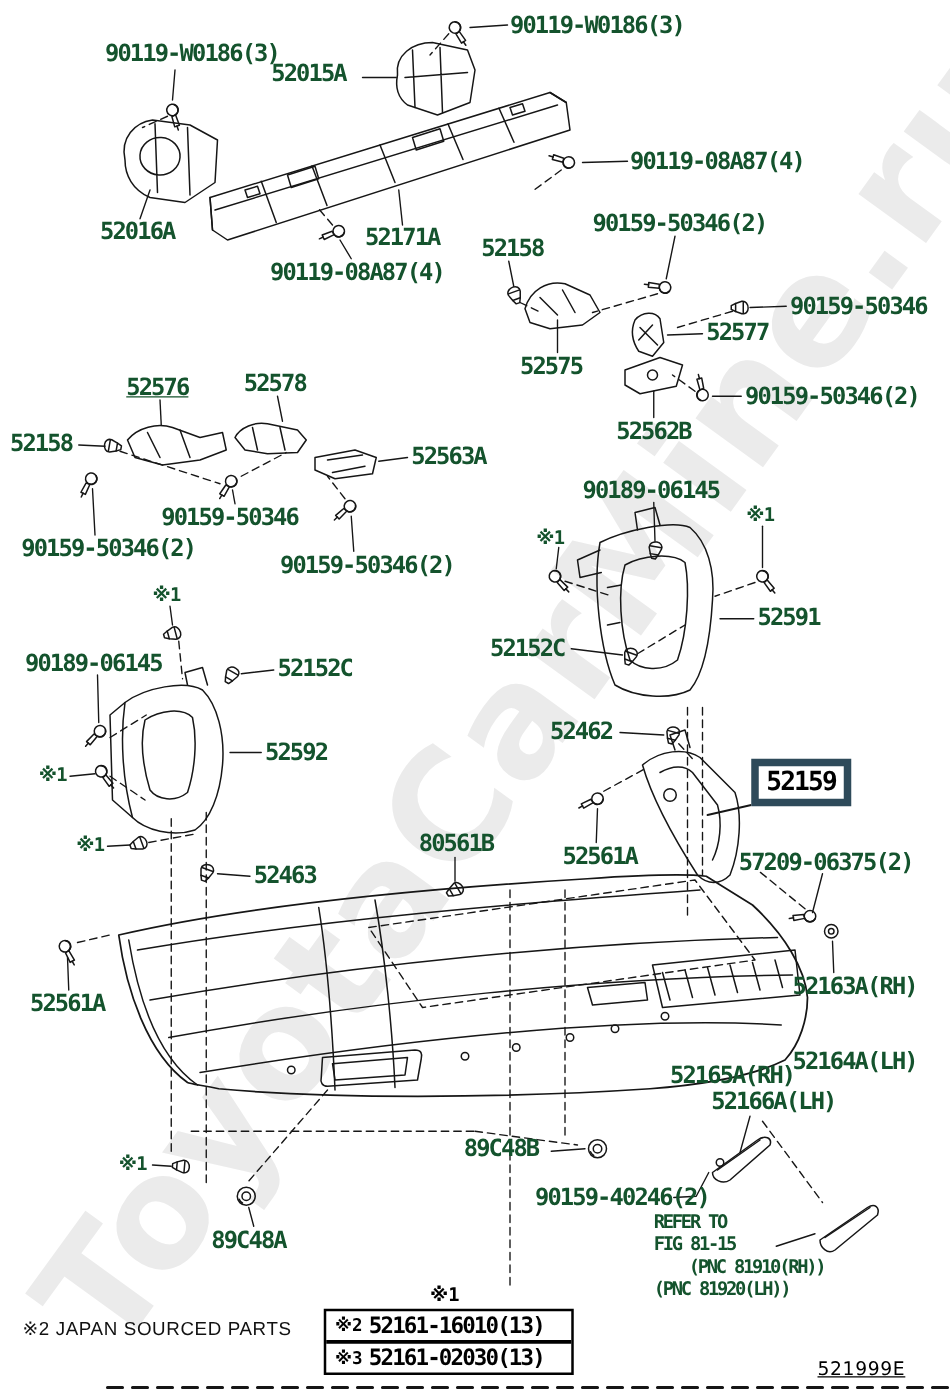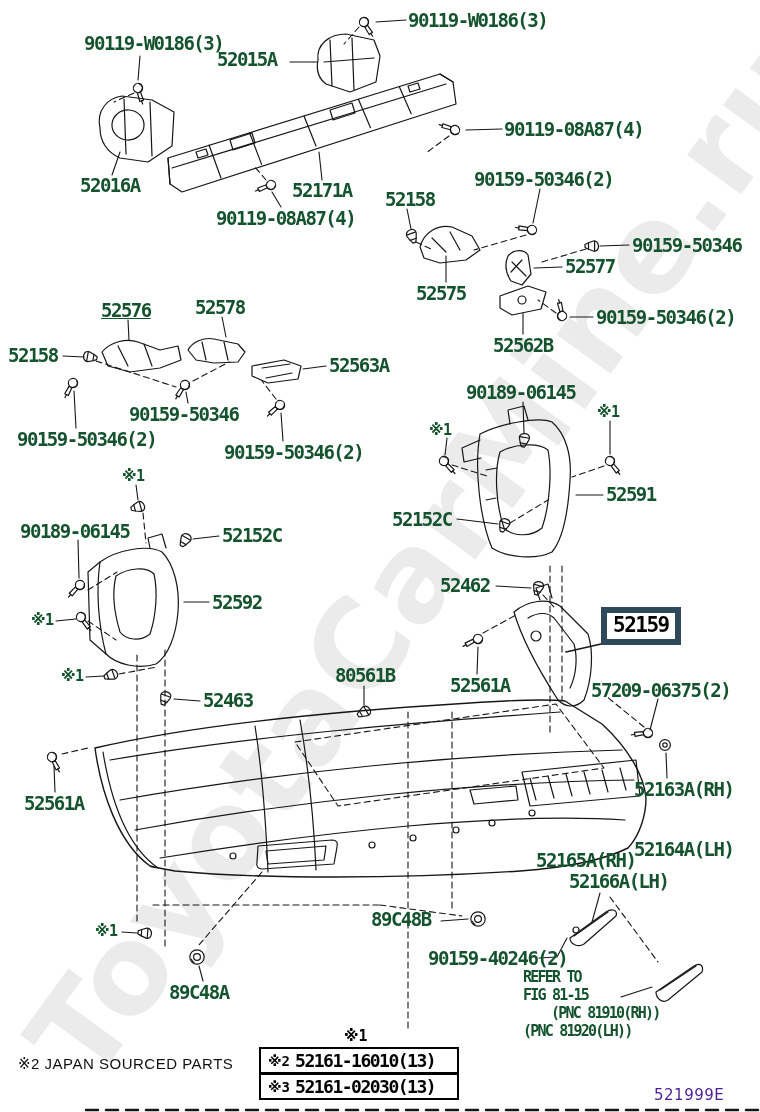--- a/index.html
+++ b/index.html
@@ -23,21 +23,21 @@
   #legend-table{position:absolute;left:259px;top:1047px;z-index:2;width:196px;
                 border:2px solid #000;background:#fff;}
   .lt-row{display:flex;align-items:center;height:23px;padding-left:7px;gap:5px;}
   .lt-row + .lt-row{border-top:3px solid #000;}
   .lt-sym{font:bold 14px/1 "DejaVu Sans Mono","DejaVu Sans",monospace;}
   .lt-num{font:bold 18px/1 "DejaVu Sans Mono","DejaVu Sans",monospace;letter-spacing:-1.5px;}
   #legend-notes{position:absolute;left:18px;top:1054px;z-index:2;
                 font:15px/19px "Liberation Sans","DejaVu Sans",sans-serif;color:#111;letter-spacing:0.5px;}
   .note-line{white-space:pre;}
   #diagram-code{position:absolute;left:654px;top:1088px;z-index:2;
-                font:15px/1 "DejaVu Sans","Liberation Sans",sans-serif;color:#4c1d95;letter-spacing:0.5px;}
+                font:15px/1 "DejaVu Sans","Liberation Sans",sans-serif;color:#000000;letter-spacing:0.5px;text-decoration:underline;}
 </style>
 </head>
 <body>
 
 <div id="stage">
 
   <div id="watermark">ToyotaCarMine.ru</div>
 
   <svg id="art" width="760" height="1112" viewBox="0 0 760 1112" fill="none" stroke="#161616" stroke-width="1.2" stroke-linecap="round" stroke-linejoin="round">
     <defs>

